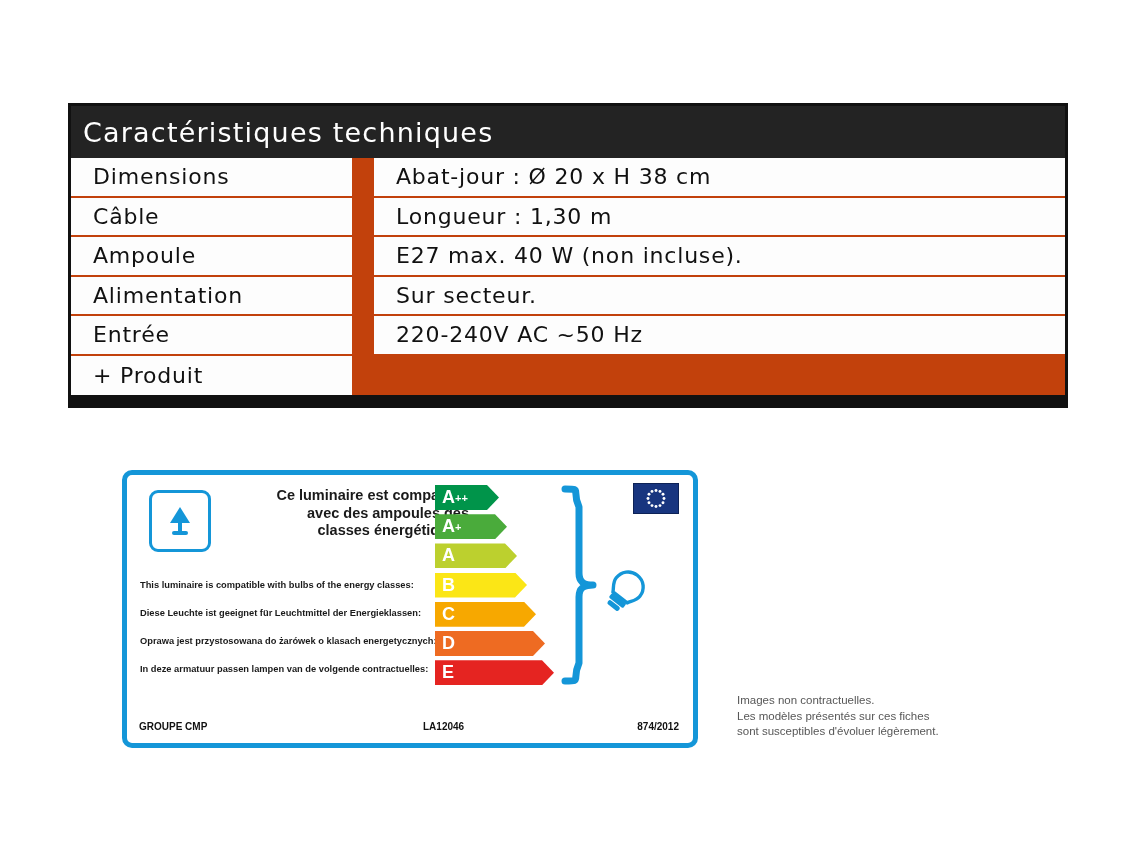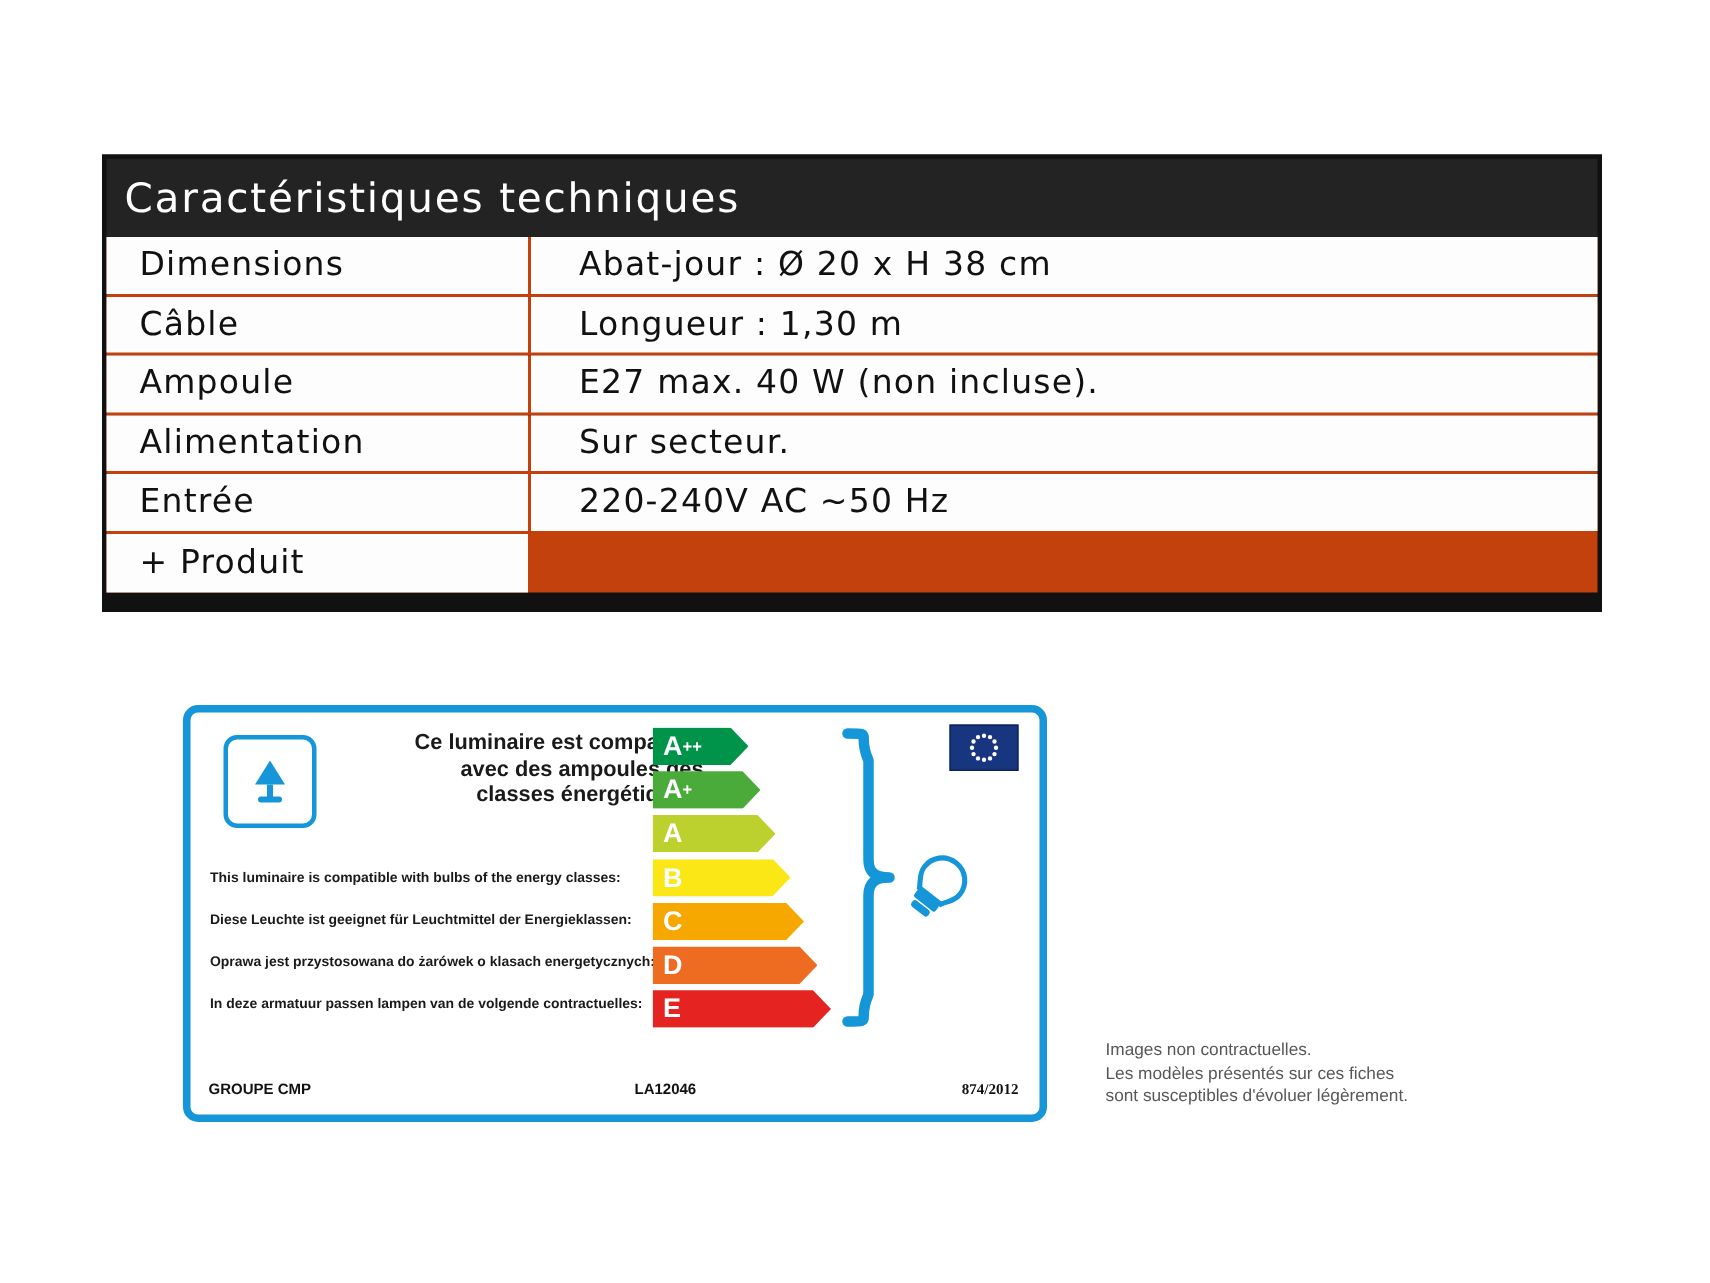--- a/index.html
+++ b/index.html
@@ -58,21 +58,22 @@
     box-sizing: border-box;
     margin: 0 0 2px 0;
   }
   .spec-cell.label {
     width: 281px;
     padding-left: 22px;
     margin-right: 2px;
   }
   .spec-cell.value {
     flex: 1;
-    padding-left: 32px;
+    padding-left: 22px;
+    margin-left: 20px;
   }
   .spec-row:last-child .spec-cell { margin-bottom: 0; }
 
   
   #energy-label {
     position: absolute;
     left: 122px;
     top: 470px;
     width: 576px;
     height: 278px;
@@ -185,21 +186,21 @@
     height: 34px;
     display: flex;
     align-items: center;
     font-size: 10px;
     font-weight: bold;
     color: #111111;
     font-family: "Liberation Sans", sans-serif;
   }
   .el-footer .f-brand { position: absolute; left: 12px; }
   .el-footer .f-ref   { position: absolute; left: 296px; }
-  .el-footer .f-reg   { position: absolute; right: 14px; font-family: Liberation Serif, serif; }
+  .el-footer .f-reg   { position: absolute; right: 14px; }
 
   
   #disclaimer {
     position: absolute;
     left: 737px;
     top: 693px;
     font-size: 11.5px;
     line-height: 15.5px;
     color: #575757;
     font-family: "Liberation Sans", sans-serif;

